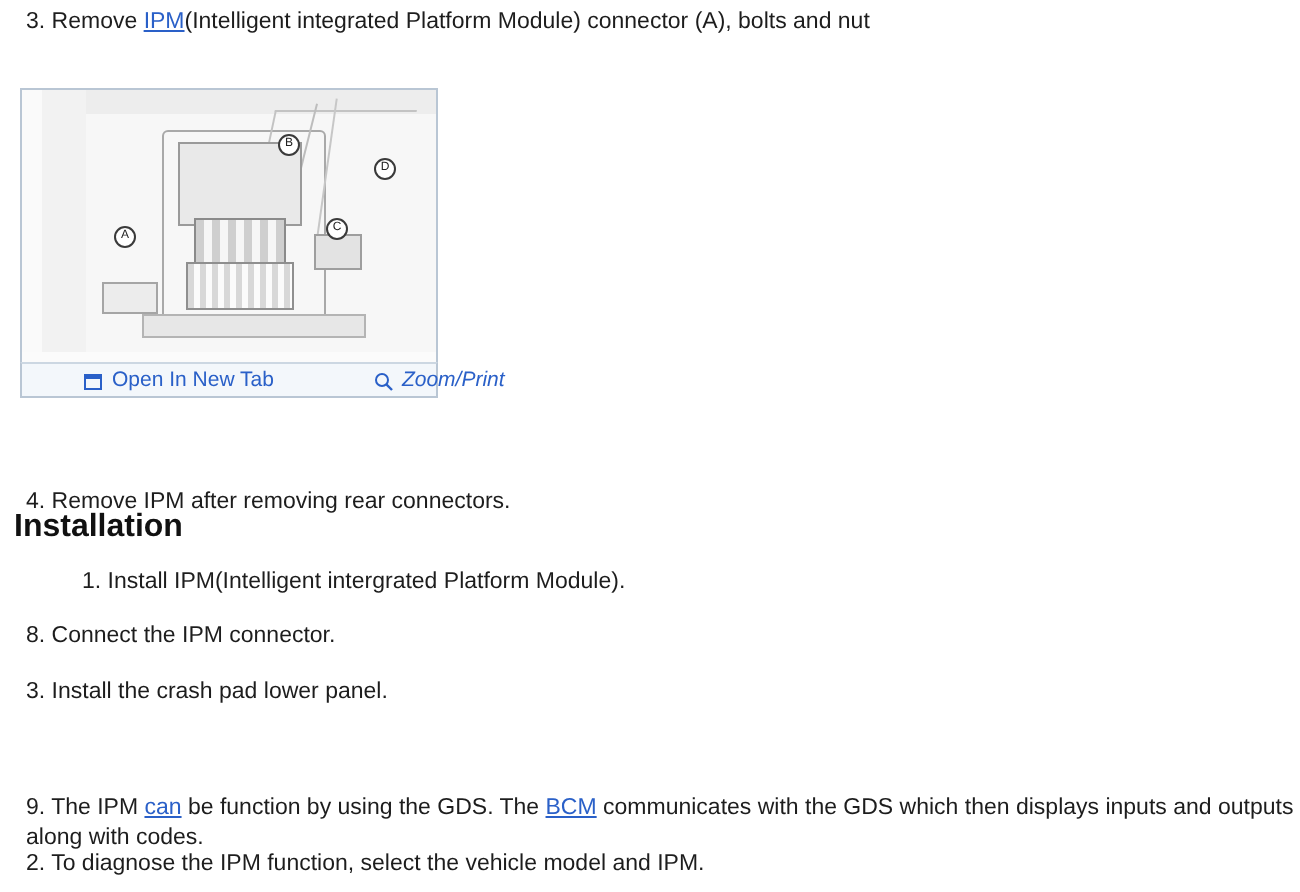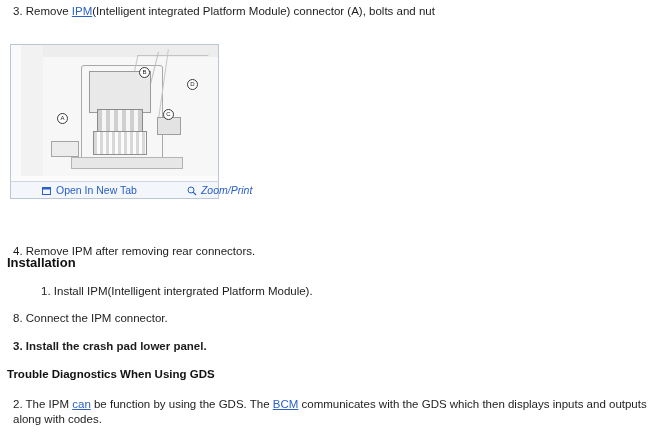--- a/index.html
+++ b/index.html
@@ -93,26 +93,26 @@
     position: absolute;
     left: 13px;
     top: 228px;
     margin-top: 16px;
   }
   .h-install {
     position: absolute;
     left: 7px;
     top: 255px;
     font-weight: bold;
-    font-size: 13px;
+    font-size: 16px;
     color: #111;
   }
   .inst1 { position: absolute; left: 13px; top: 284px; margin-left: 28px; }
   .inst2 { position: absolute; left: 13px; top: 311px; }
-  .inst3 { position: absolute; left: 13px; top: 339px; font-weight: bold; }
+  .inst3 { position: absolute; left: 13px; top: 339px; }
   .h-trouble {
     position: absolute;
     left: 7px;
     top: 368px;
     font-weight: bold;
     font-size: 11.5px;
     color: #111;
   }
   .tr1 { position: absolute; left: 13px; top: 397px; }
   .tr2 { position: absolute; left: 13px; top: 425px; }
@@ -249,18 +249,18 @@
     </span>
   </div>
 
   <div class="step-line step4">4. Remove IPM after removing rear connectors.</div>
 
   <div class="h-install">Installation</div>
   <div class="step-line inst1">1. Install IPM(Intelligent intergrated Platform Module).</div>
   <div class="step-line inst2">8. Connect the IPM connector.</div>
   <div class="step-line inst3">3. Install the crash pad lower panel.</div>
 
-  <div class="h-trouble">Trouble Diagnostics When Using GDS</div>
   <div class="step-line tr1">
-    <span>2. The IPM </span><a class="link" href="#">can</a><span> be function by using the GDS. The </span><a class="link" href="#">BCM</a><span> communicates with the GDS which then displays inputs and outputs along with codes.</span>
-  </div>
+    <span>9. The IPM </span><a class="link" href="#">can</a><span> be function by using the GDS. The </span><a class="link" href="#">BCM</a><span> communicates with the GDS which then displays inputs and outputs along with codes.</span>
+  </div>
+  <div class="step-line tr2">2. To diagnose the IPM function, select the vehicle model and IPM.</div>
 
 </div>
 
 </body></html>

